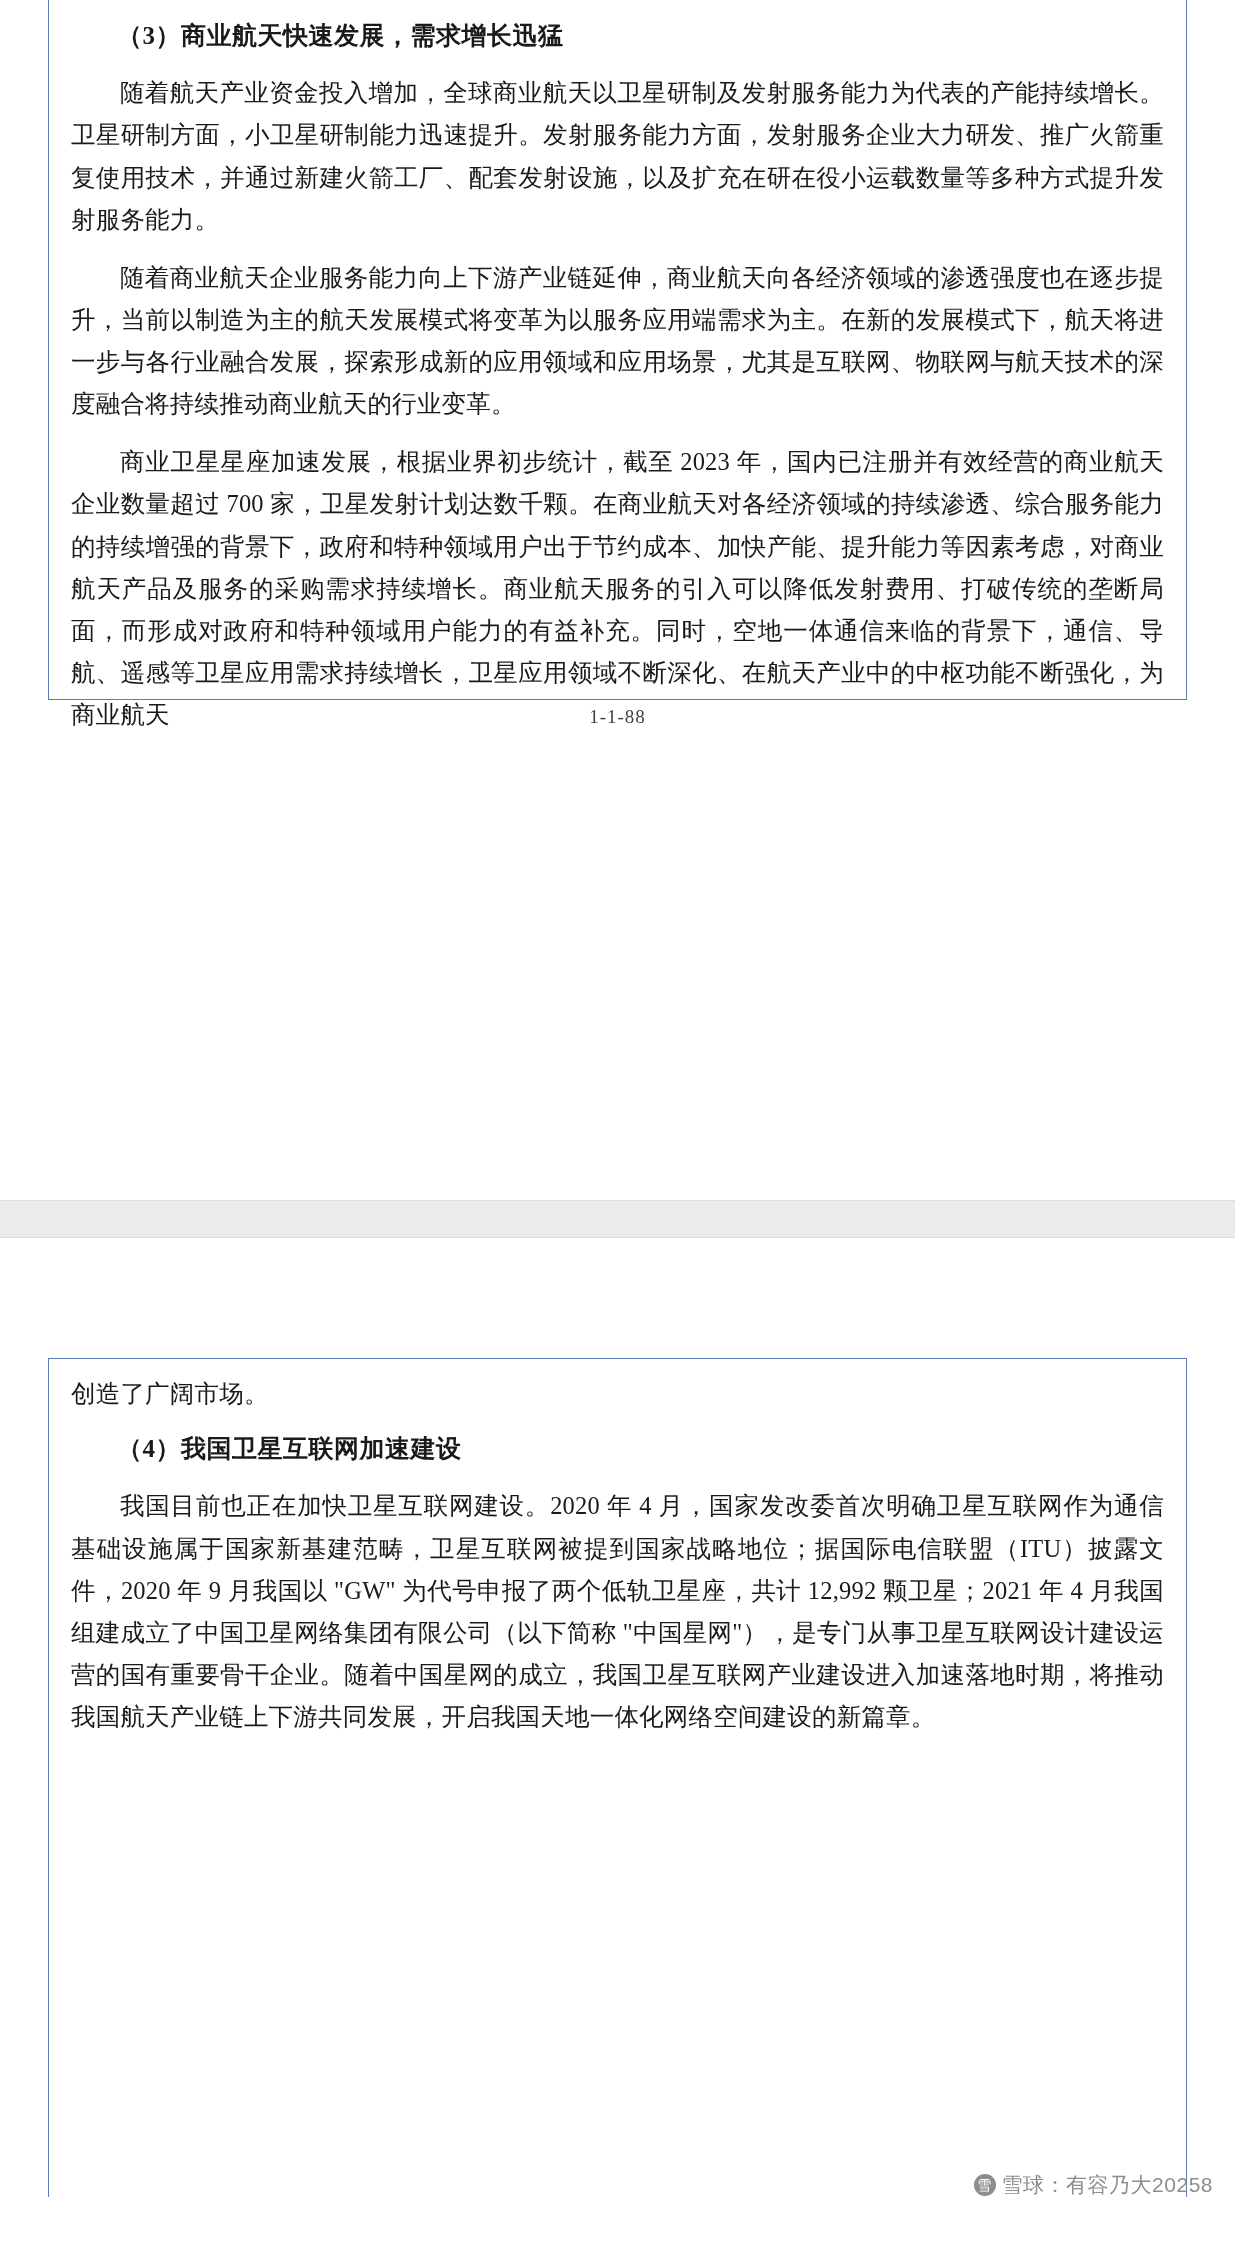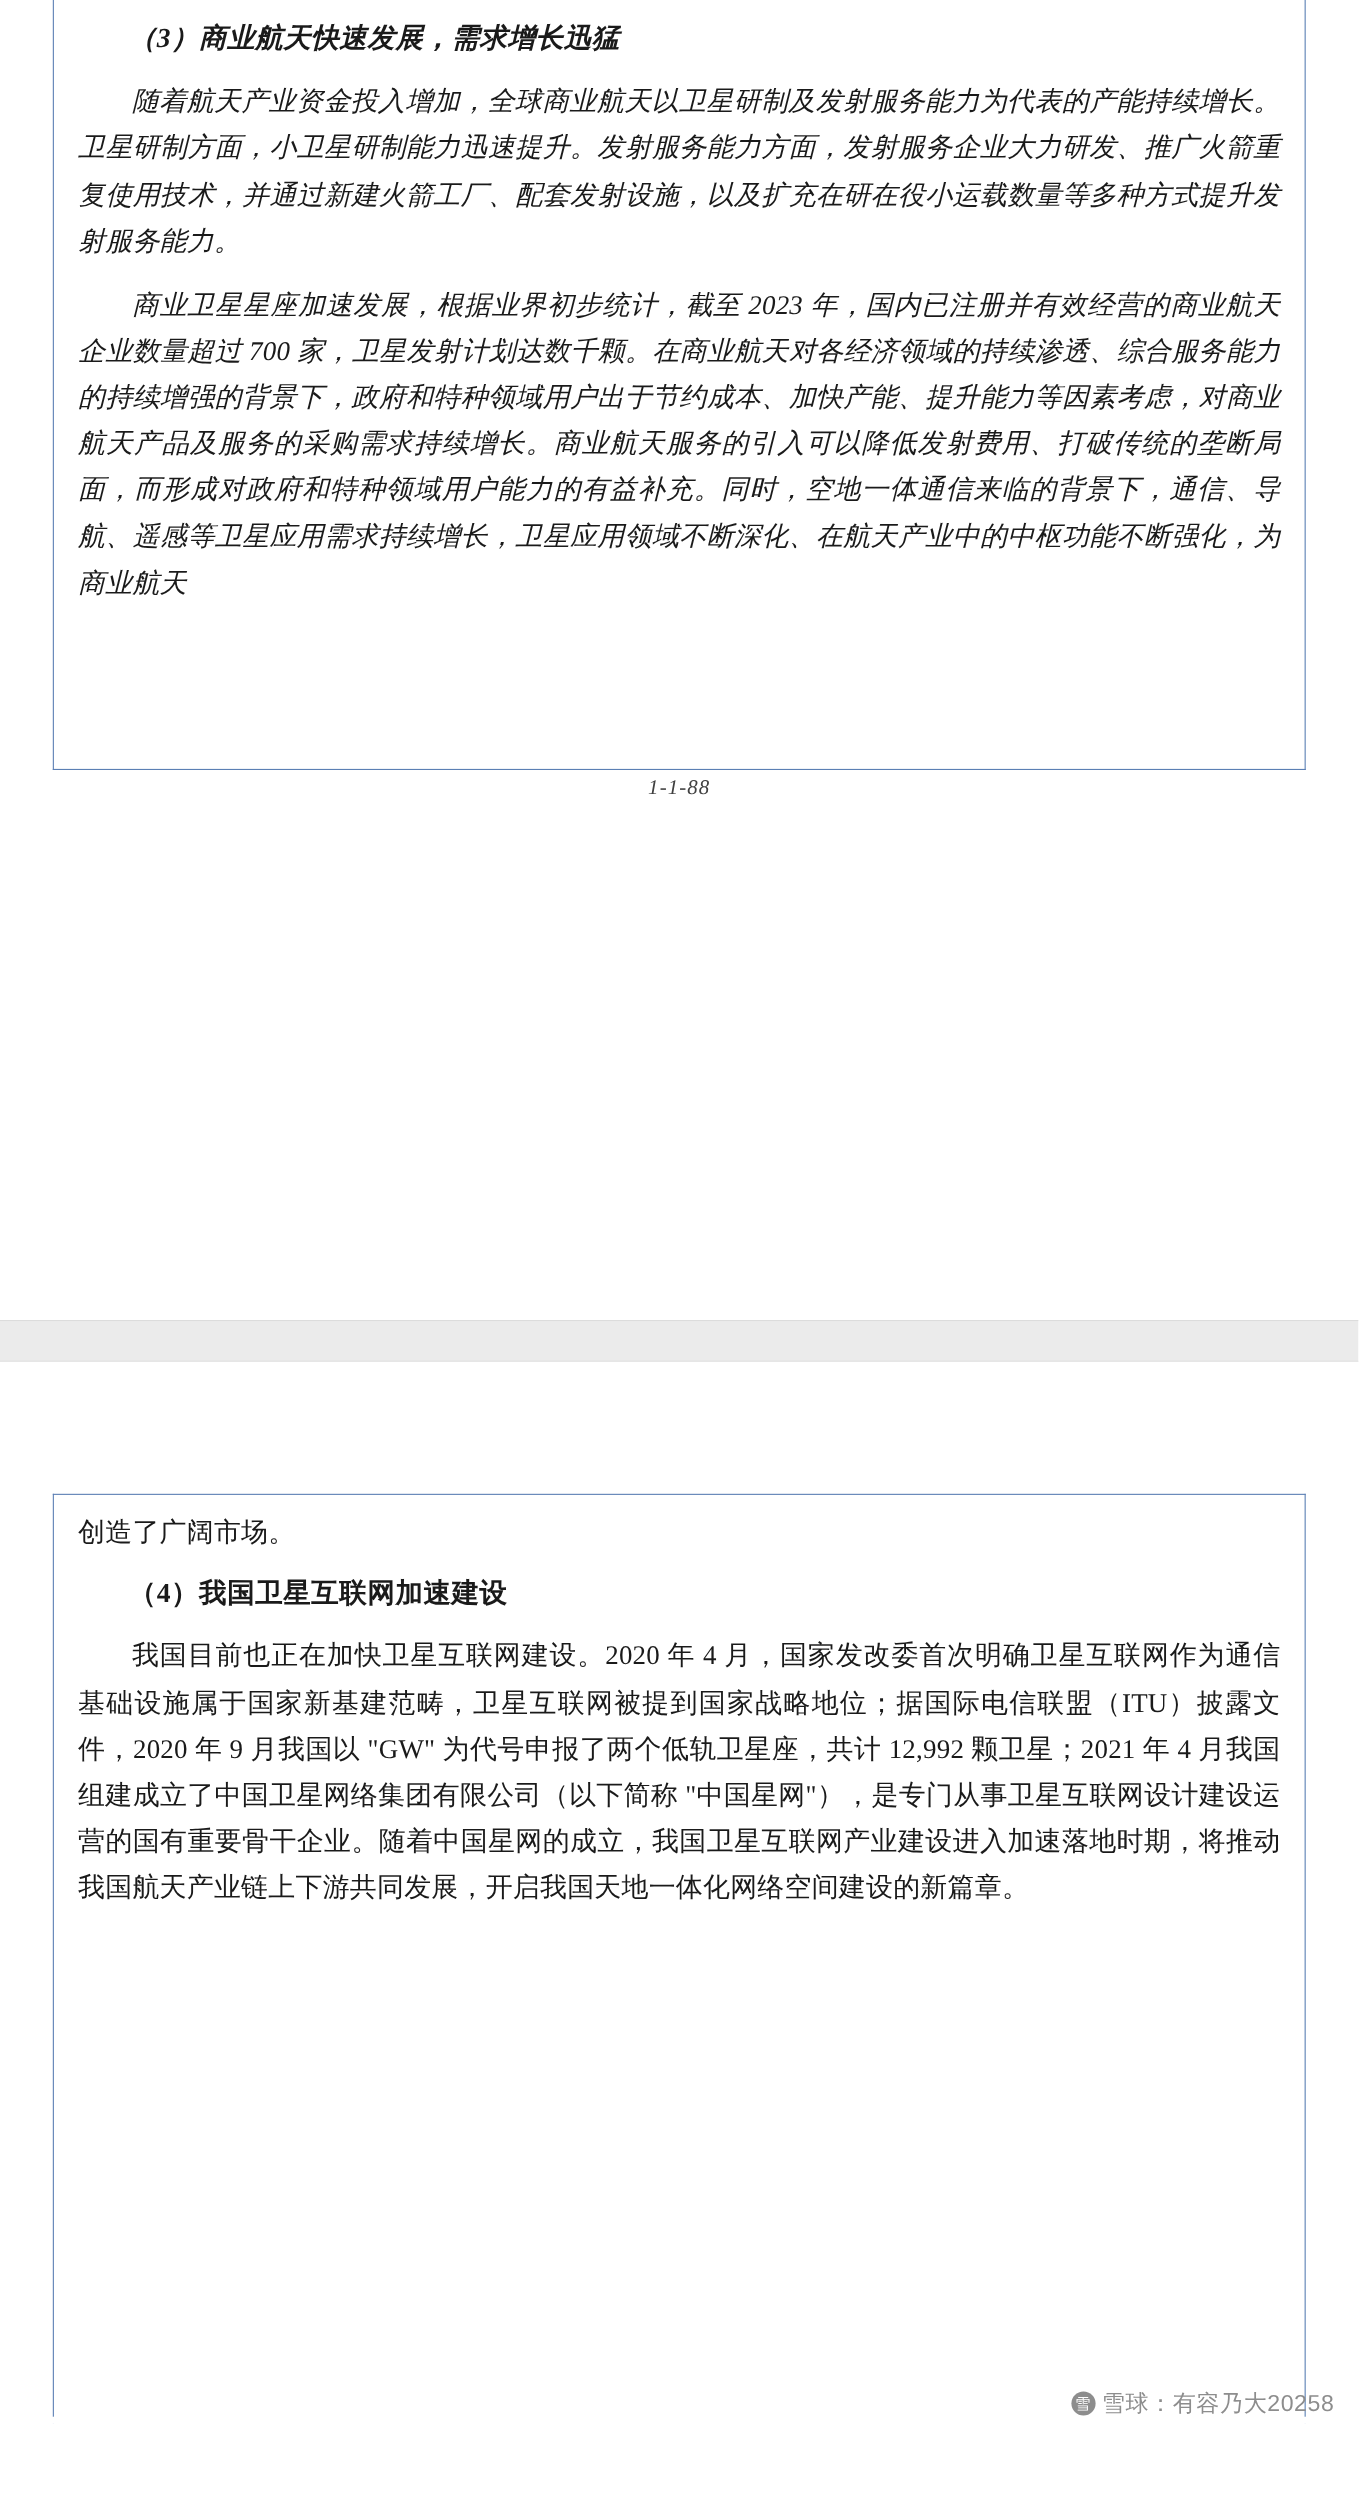--- a/index.html
+++ b/index.html
@@ -18,21 +18,20 @@
   }
   
   .page {
     position: relative;
     background: #ffffff;
     box-sizing: border-box;
   }
   .page-1 {
     height: 1152px;
     padding: 17px;
-    font-style: italic;
   }
   .text-frame {
     position: absolute;
     left: 48px;
     right: 48px;
     border: 1px solid #5b7fb4;
     background: #ffffff;
     box-sizing: border-box;
   }
   .frame-1 {
@@ -129,20 +128,21 @@
 <div class="page-wrap">
 
   <div class="page page-1">
 
     <div class="text-frame frame-1">
 
       <h3 class="heading">（3）商业航天快速发展，需求增长迅猛</h3>
 
       <p class="para">随着航天产业资金投入增加，全球商业航天以卫星研制及发射服务能力为代表的产能持续增长。卫星研制方面，小卫星研制能力迅速提升。发射服务能力方面，发射服务企业大力研发、推广火箭重复使用技术，并通过新建火箭工厂、配套发射设施，以及扩充在研在役小运载数量等多种方式提升发射服务能力。</p>
 
+      <p class="para">随着商业航天企业服务能力向上下游产业链延伸，商业航天向各经济领域的渗透强度也在逐步提升，当前以制造为主的航天发展模式将变革为以服务应用端需求为主。在新的发展模式下，航天将进一步与各行业融合发展，探索形成新的应用领域和应用场景，尤其是互联网、物联网与航天技术的深度融合将持续推动商业航天的行业变革。</p>
 
       <p class="para">商业卫星星座加速发展，根据业界初步统计，截至 2023 年，国内已注册并有效经营的商业航天企业数量超过 700 家，卫星发射计划达数千颗。在商业航天对各经济领域的持续渗透、综合服务能力的持续增强的背景下，政府和特种领域用户出于节约成本、加快产能、提升能力等因素考虑，对商业航天产品及服务的采购需求持续增长。商业航天服务的引入可以降低发射费用、打破传统的垄断局面，而形成对政府和特种领域用户能力的有益补充。同时，空地一体通信来临的背景下，通信、导航、遥感等卫星应用需求持续增长，卫星应用领域不断深化、在航天产业中的中枢功能不断强化，为商业航天</p>
     </div>
 
     <div class="page-number">1-1-88</div>
   </div>
 
   <div class="white-gap-top"></div>
   <div class="page-gap"></div>
   <div class="white-gap-bottom"></div>

